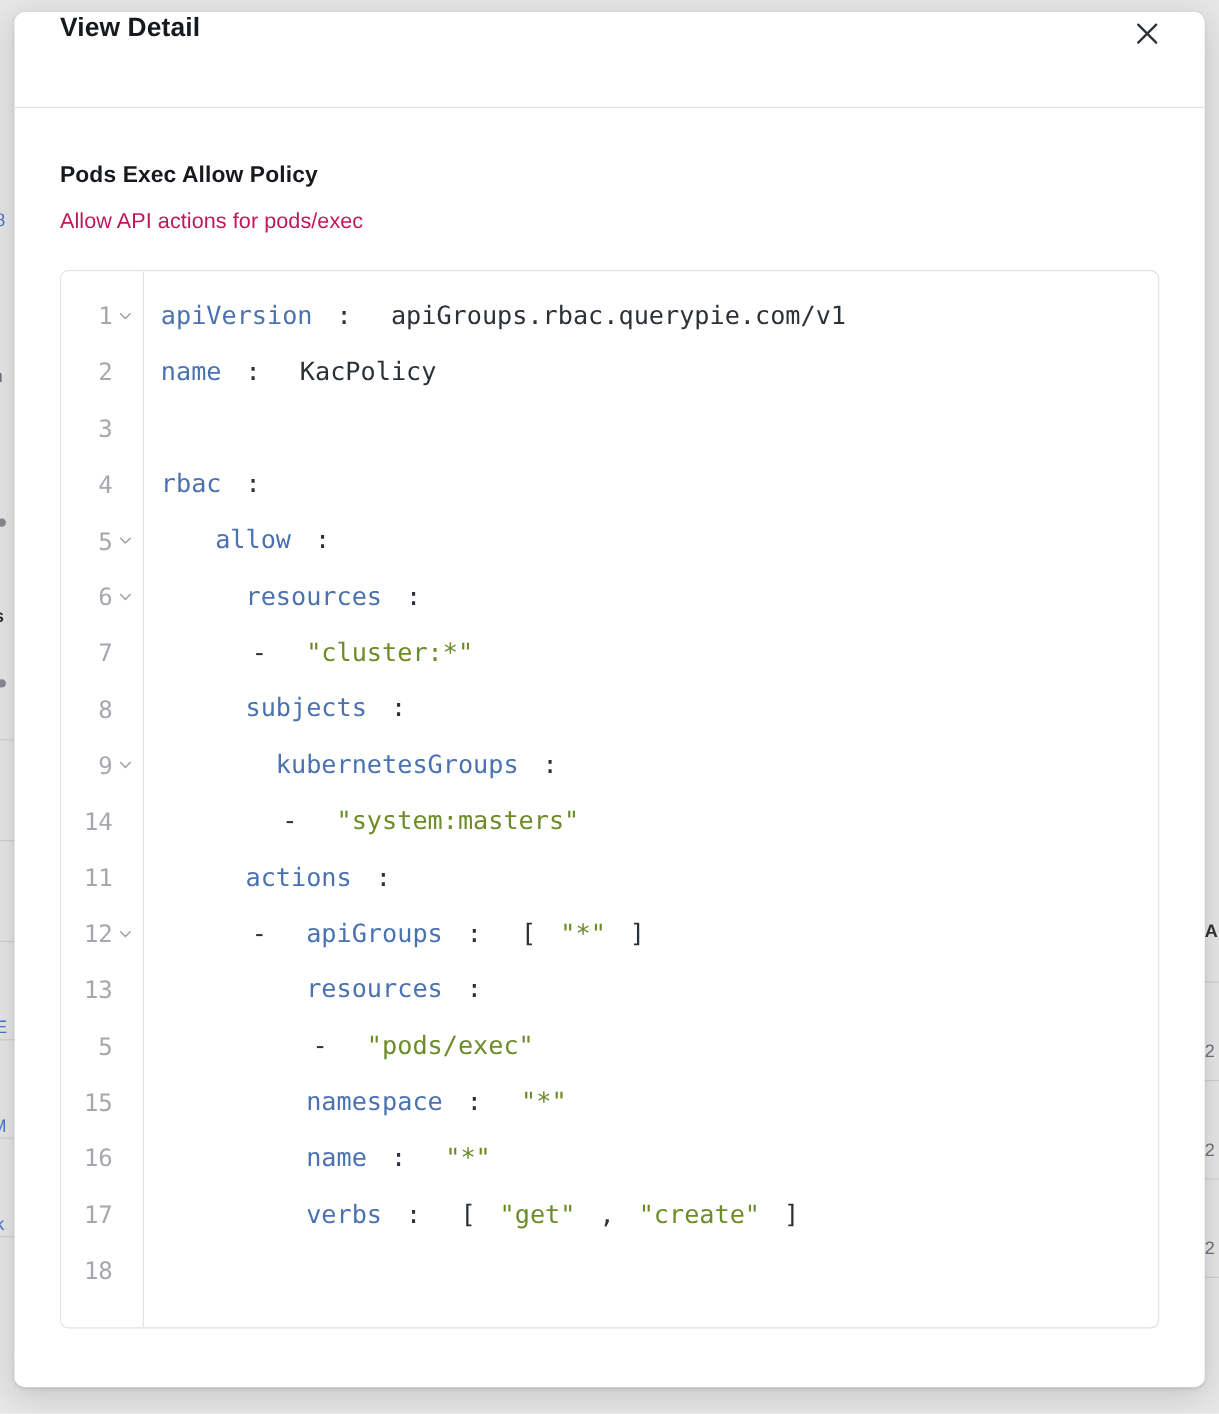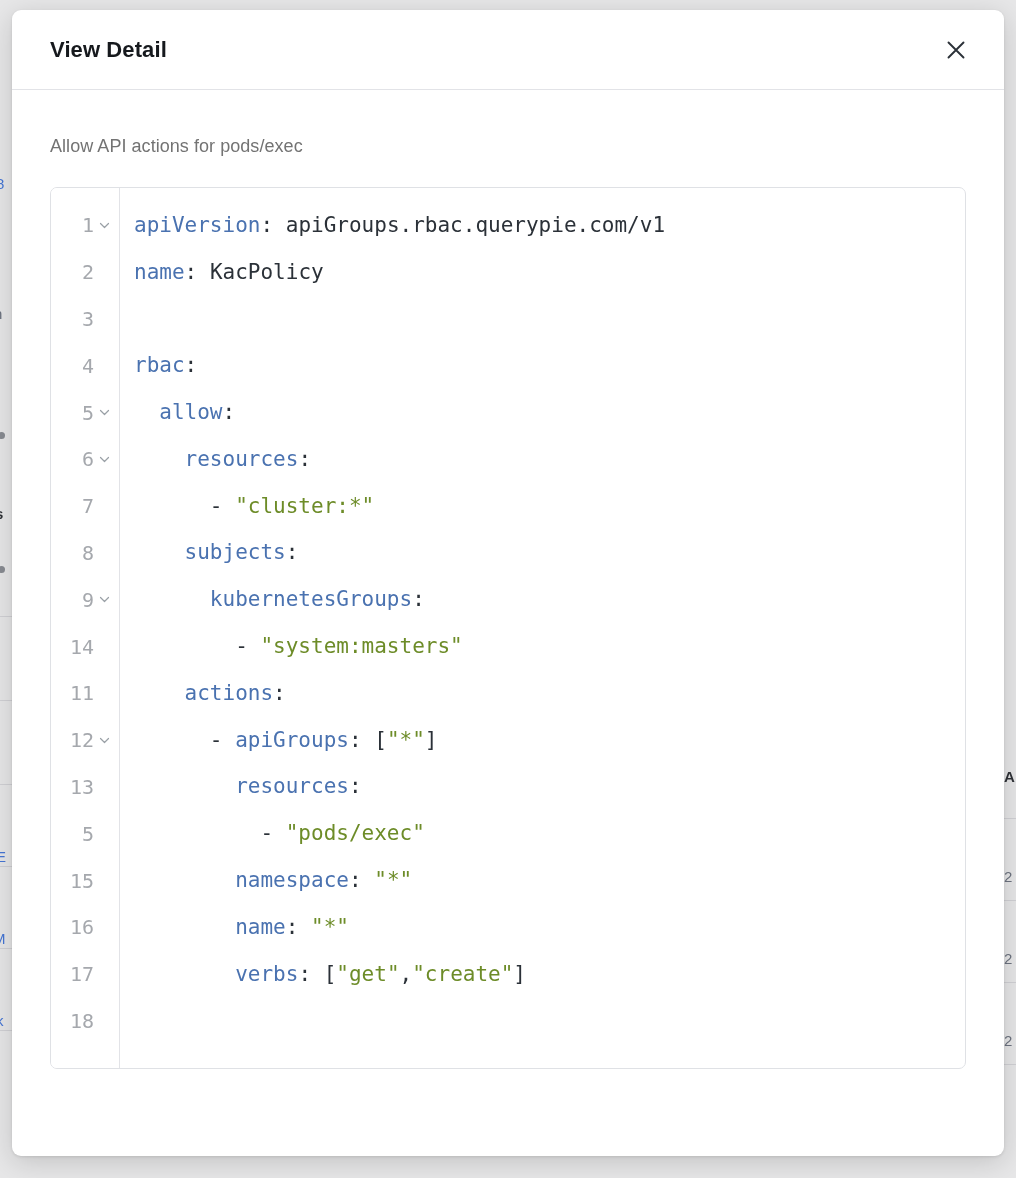--- a/index.html
+++ b/index.html
@@ -82,21 +82,21 @@
     box-shadow: 0 6px 28px rgba(0,0,0,0.16), 0 1px 3px rgba(0,0,0,0.10);
     overflow: hidden;
     display: flex;
     flex-direction: column;
   }
   #modal-header {
     height: 80px;
     min-height: 80px;
     border-bottom: 1px solid #e2e3e7;
     display: flex;
-    align-items: center;
+    align-items: flex-start;
     justify-content: space-between;
     padding: 0 30px 0 38px;
     box-sizing: border-box;
   }
   #modal-title {
     font-size: 22px;
     font-weight: 700;
     color: #16191d;
     letter-spacing: 0.1px;
   }
@@ -122,21 +122,21 @@
   #policy-title {
     font-size: 19px;
     font-weight: 700;
     color: #16191d;
     margin: 0 0 16px 0;
     letter-spacing: 0.1px;
   }
   #policy-desc {
     font-size: 18px;
     font-weight: 400;
-    color: #737373;
+    color: #be185d;
     margin: 0 0 30px 0;
     letter-spacing: 0.05px;
   }
 
   
   #code-box {
     border: 1px solid #dfe1e5;
     border-radius: 7px;
     background: #ffffff;
     height: 882px;
@@ -186,20 +186,21 @@
   }
   .code-row {
     height: 46.8px;
     display: flex;
     align-items: center;
     font-family: "DejaVu Sans Mono", monospace;
     font-size: 21px;
     line-height: 1;
     white-space: pre;
     color: #24292f;
+    gap: 20px;
   }
   .tok-key   { color: #4a72b0; }
   .tok-str   { color: #6d8c28; }
   .tok-plain { color: #2b3138; }
   .tok-punct { color: #2b3138; }
 </style>
 </head>
 <body>
 
 <div id="backdrop">
@@ -240,20 +241,21 @@
     <button id="close-btn" aria-label="Close">
       <span>
         <svg width="22" height="22" viewBox="0 0 22 22" aria-hidden="true">
           <path d="M3.5 3.5 L18.5 18.5 M18.5 3.5 L3.5 18.5" stroke="#2b3138" stroke-width="1.9" stroke-linecap="round" fill="none"></path>
         </svg>
       </span>
     </button>
   </div>
 
   <div id="modal-body">
+    <h2 id="policy-title">Pods Exec Allow Policy</h2>
     <p id="policy-desc">Allow API actions for pods/exec</p>
 
     <div id="code-box">
       <div id="gutter">
           <div class="gutter-row">
             <span class="ln">1</span>
             <span class="fold">
               <svg width="11" height="11" viewBox="0 0 11 11" aria-hidden="true">
                 <path d="M1.5 3.5 L5.5 7.5 L9.5 3.5" stroke="#9aa0a6" stroke-width="1.2" fill="none" stroke-linecap="round" stroke-linejoin="round"></path>
               </svg>

